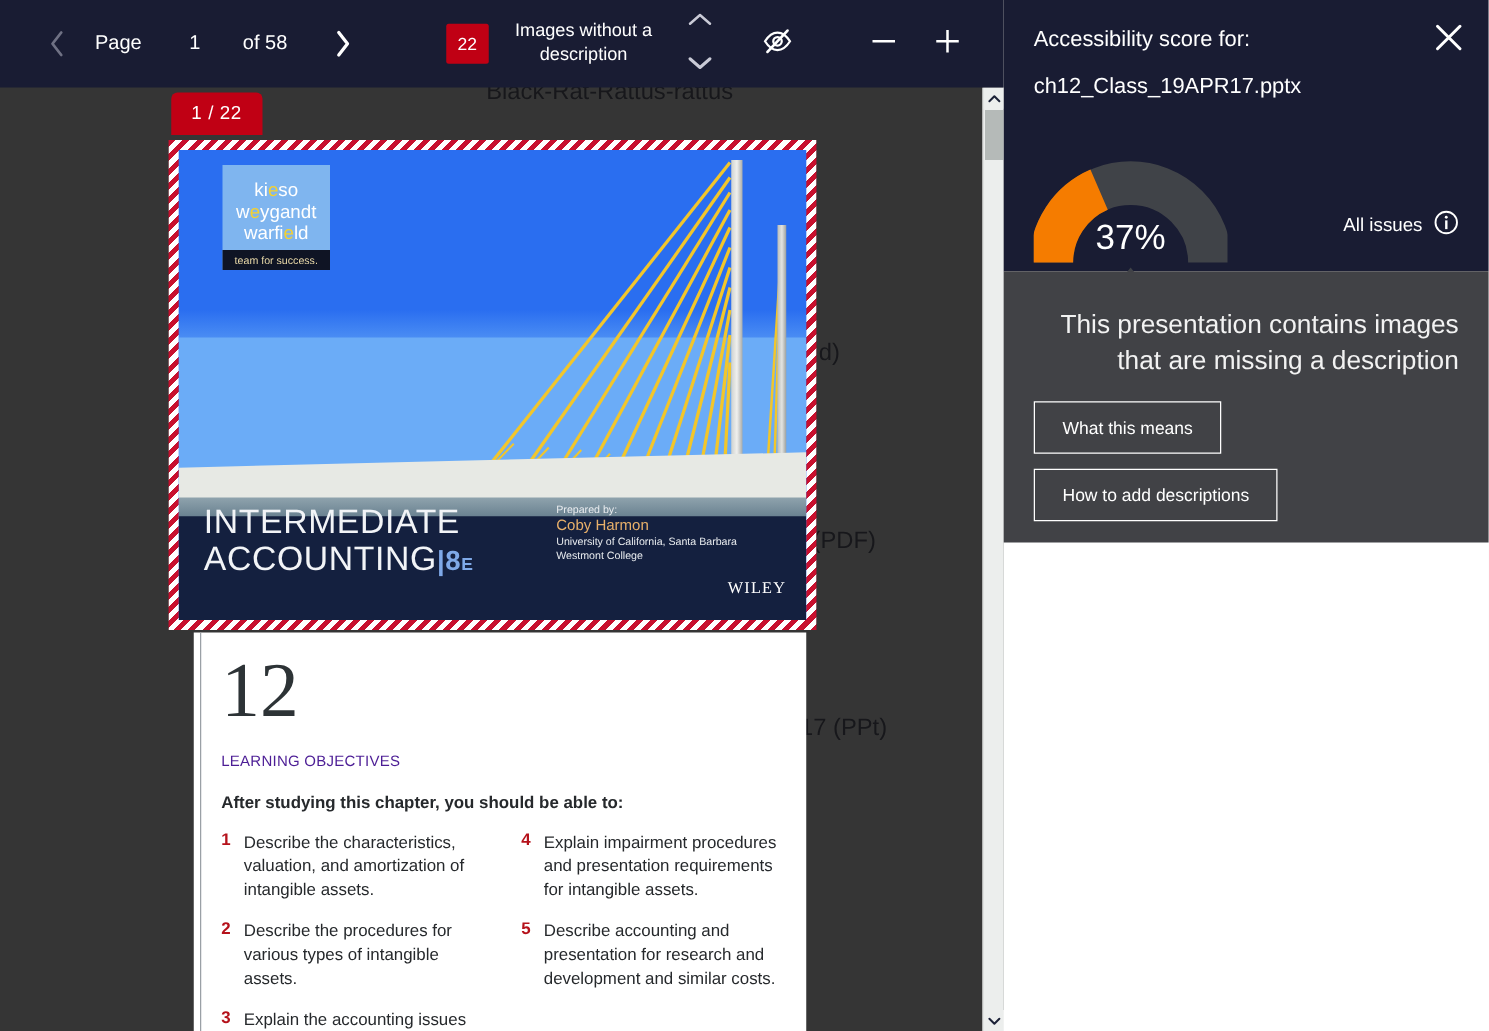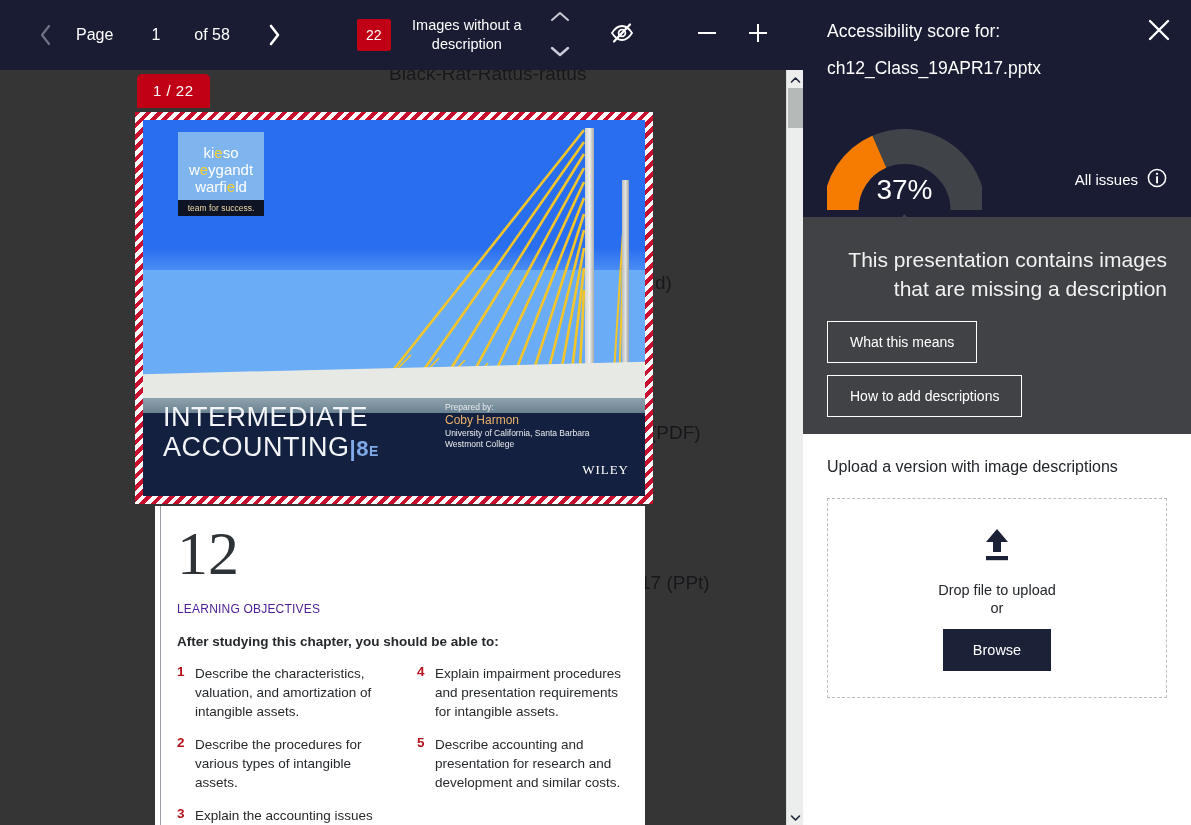--- a/index.html
+++ b/index.html
@@ -581,29 +581,15 @@
       </div>
     </div>
 
     <div class="panel-mid">
       <div class="mid-msg">This presentation contains images that are missing a description</div>
       <button class="mid-btn">What this means</button>
       <br>
       <button class="mid-btn second">How to add descriptions</button>
     </div>
 
-    <div class="panel-bot">
-      <div class="upload-head">Upload a version with image descriptions</div>
-      <div class="dropzone">
-        <span>
-          <svg width="40" height="38" viewBox="0 0 40 38" fill="none">
-            <path d="M20 3 L31 16 L24 16 L24 26 L16 26 L16 16 L9 16 Z" fill="#1b2238"></path>
-            <rect x="9" y="30" width="22" height="4.2" fill="#1b2238"></rect>
-          </svg>
-        </span>
-        <div class="drop-text">Drop file to upload</div>
-        <div class="drop-or">or</div>
-        <button class="browse-btn">Browse</button>
-      </div>
-    </div>
   </div>
 
 </div>
 
 </body></html>

